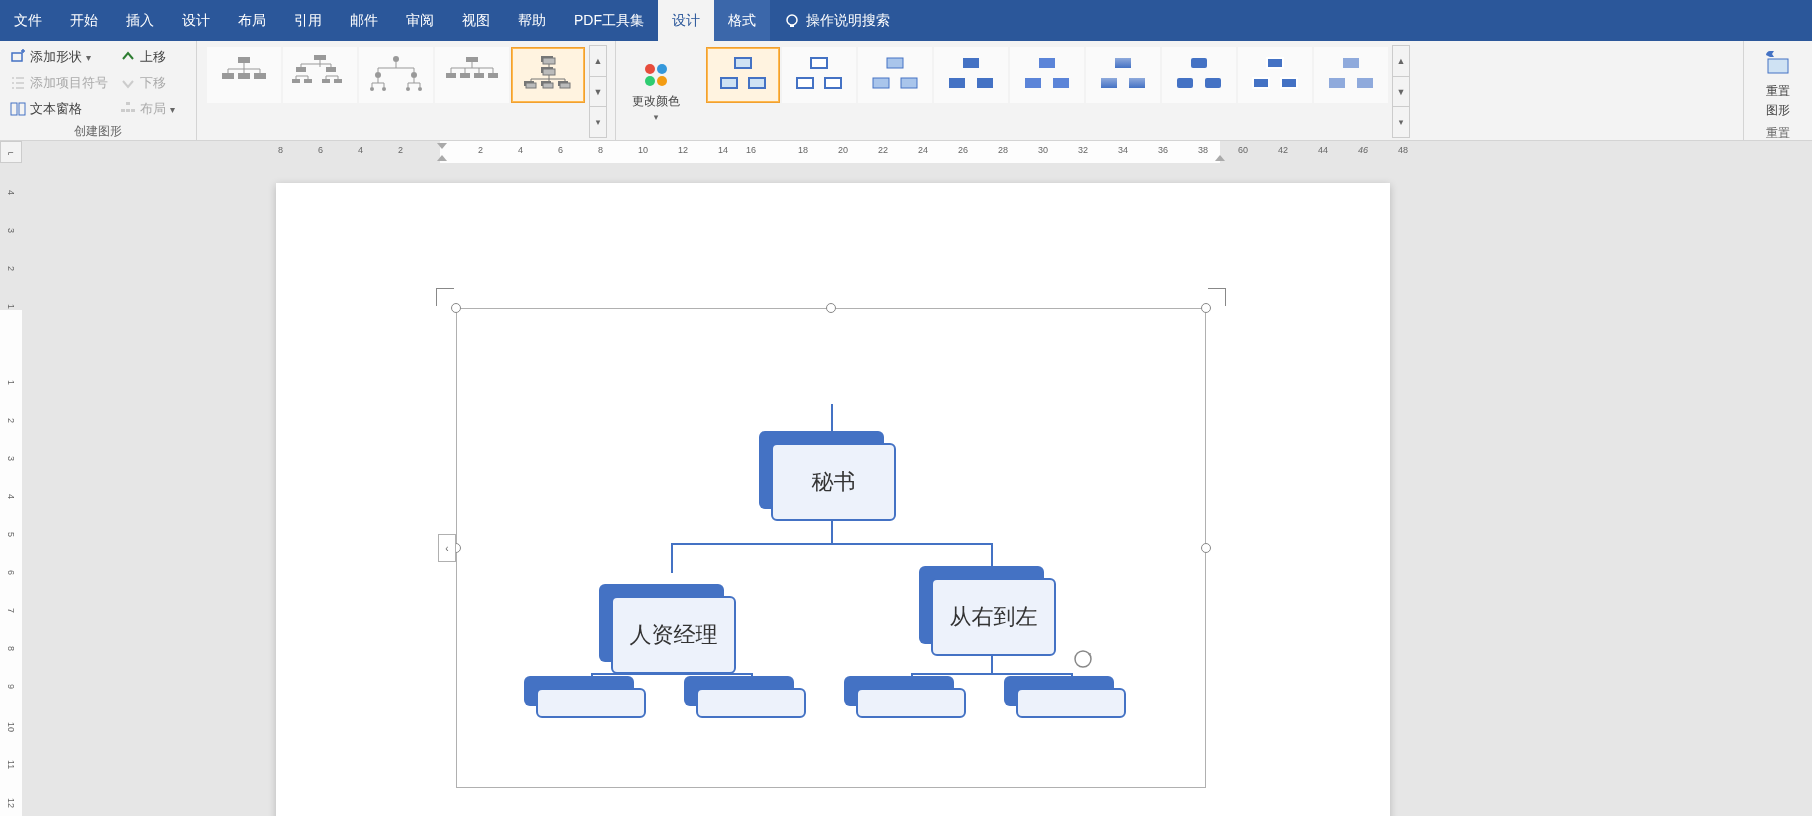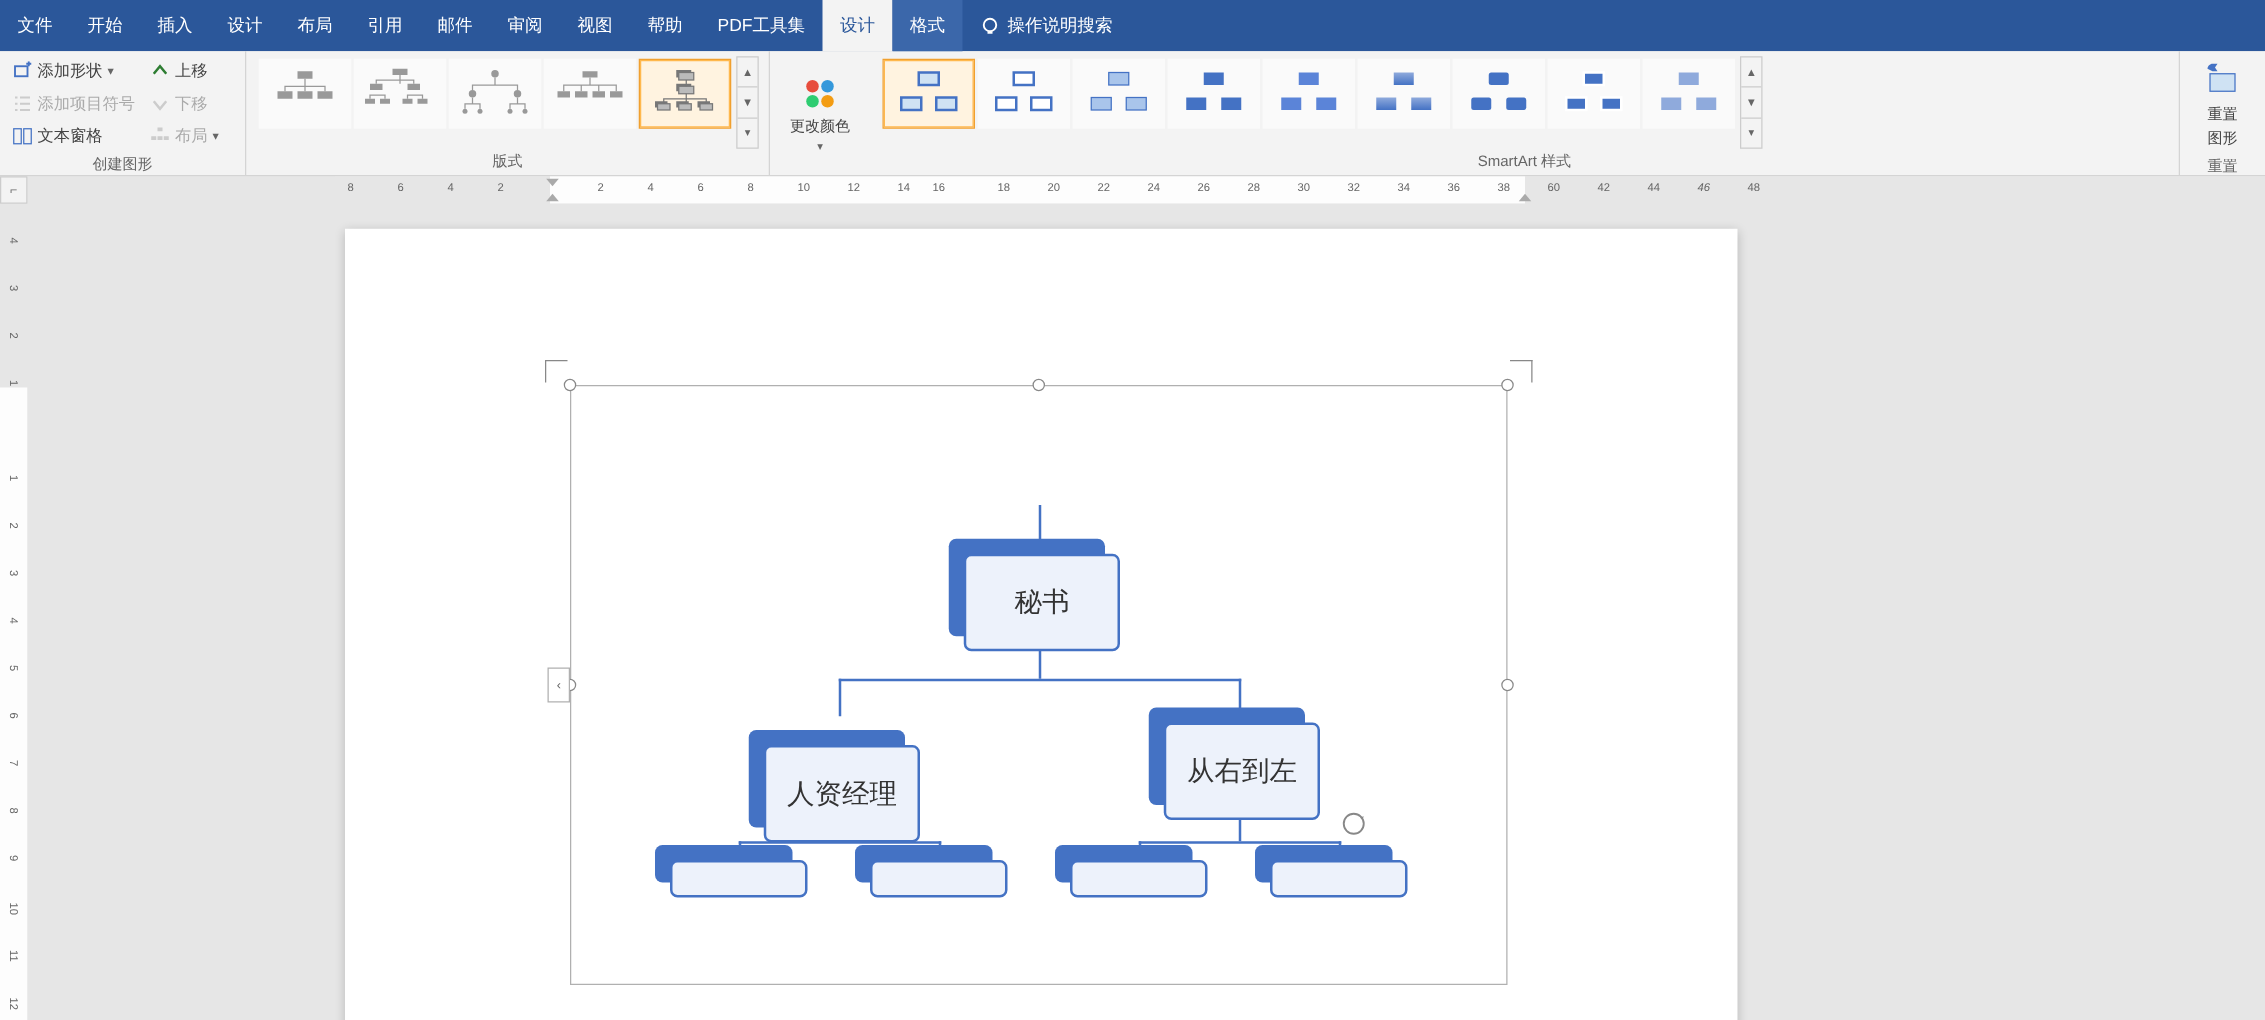--- a/index.html
+++ b/index.html
@@ -228,21 +228,20 @@
               <path d="M31 11v5M31 22v4M13 30v-4h34v4M31 26v4" stroke="#777" fill="none"></path>
             </svg>
           </div>
       </div>
       <div class="gallery-scroll">
         <div class="gallery-scroll-btn">▲</div>
         <div class="gallery-scroll-btn">▼</div>
         <div class="gallery-scroll-btn">▾</div>
       </div>
     </div>
-    <div class="ribbon-group-label">版式</div>
   </div>
 
   <div class="ribbon-group" style="border-right:none">
     <div class="ribbon-group-content">
       <div class="change-color-btn">
         <svg class="color-wheel" viewBox="0 0 32 32">
             <circle cx="10" cy="10" r="5" fill="#e74c3c"></circle>
             <circle cx="22" cy="10" r="5" fill="#3498db"></circle>
             <circle cx="10" cy="22" r="5" fill="#2ecc71"></circle>
             <circle cx="22" cy="22" r="5" fill="#f39c12"></circle>
@@ -326,21 +325,20 @@
               <rect x="34" y="24" width="16" height="10" fill="#8faadc"></rect>
             </svg>
           </div>
       </div>
       <div class="gallery-scroll">
         <div class="gallery-scroll-btn">▲</div>
         <div class="gallery-scroll-btn">▼</div>
         <div class="gallery-scroll-btn">▾</div>
       </div>
     </div>
-    <div class="ribbon-group-label">SmartArt 样式</div>
   </div>
 
   <div class="ribbon-group" style="border-right:none">
     <div class="ribbon-group-content">
       <div class="reset-btn">
         <svg class="reset-icon" viewBox="0 0 32 32">
             <rect x="6" y="10" width="20" height="14" fill="#cfe2f3" stroke="#4472c4"></rect>
             <path d="M4 6c0-2 2-4 4-4h4l-2 3 2 3H8" fill="#4472c4"></path>
           </svg>
         <span>重置</span>

